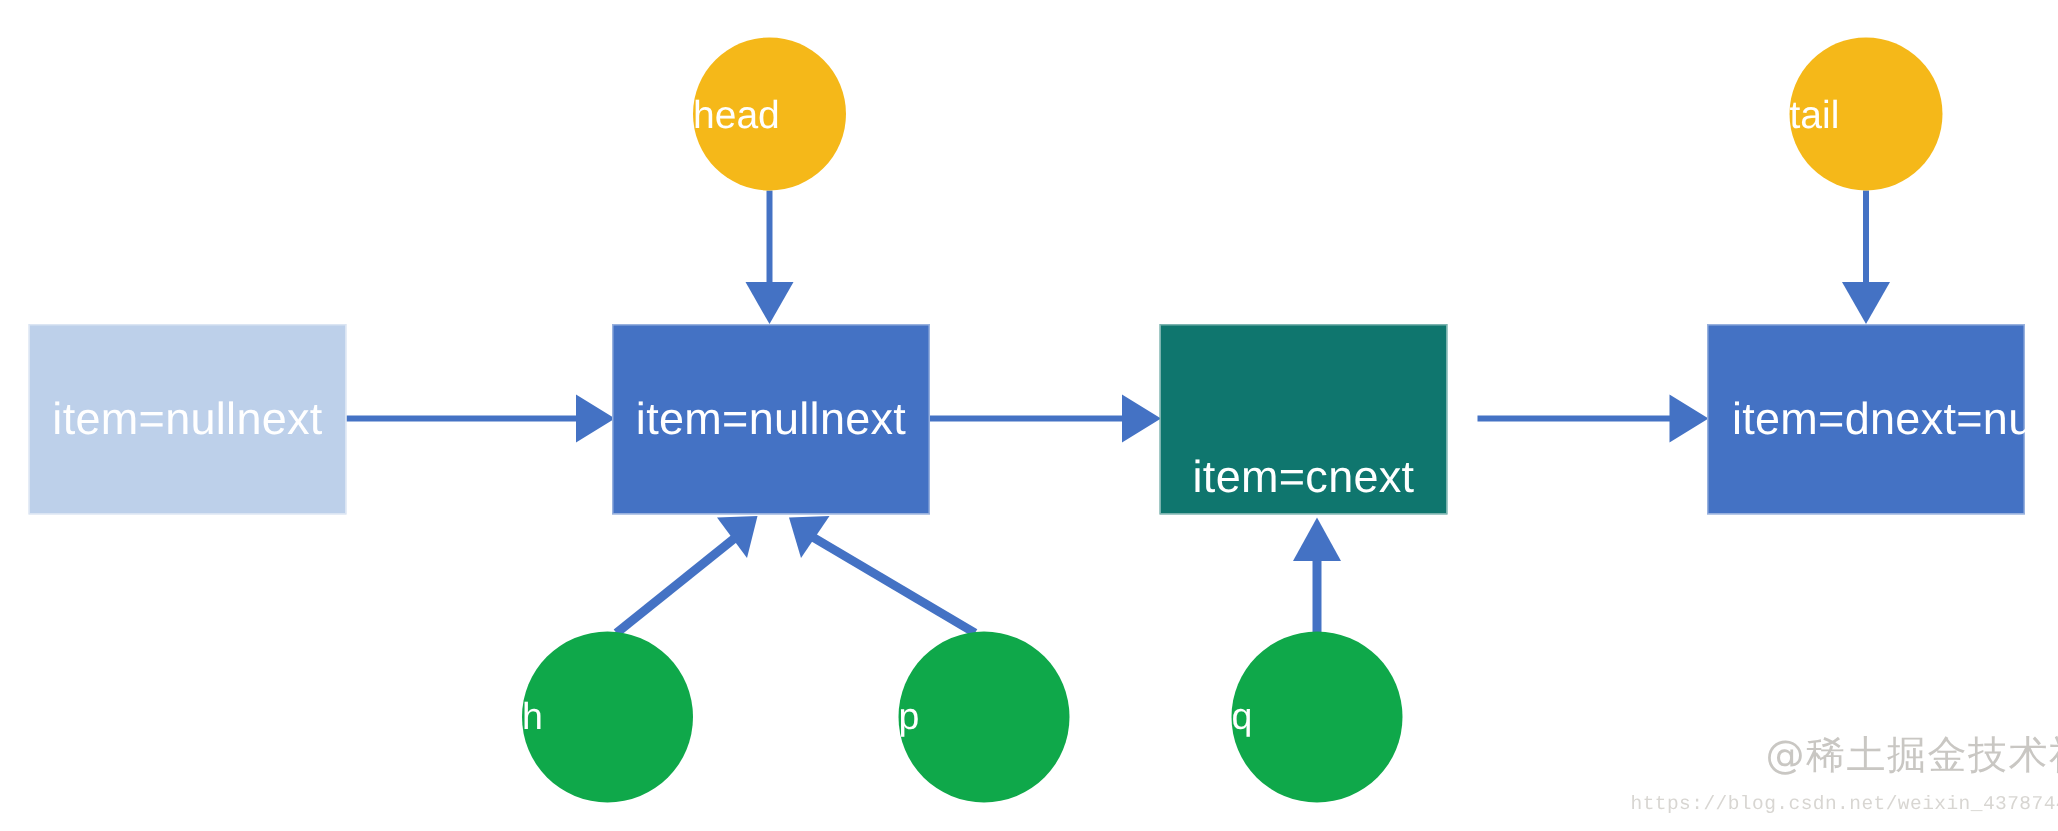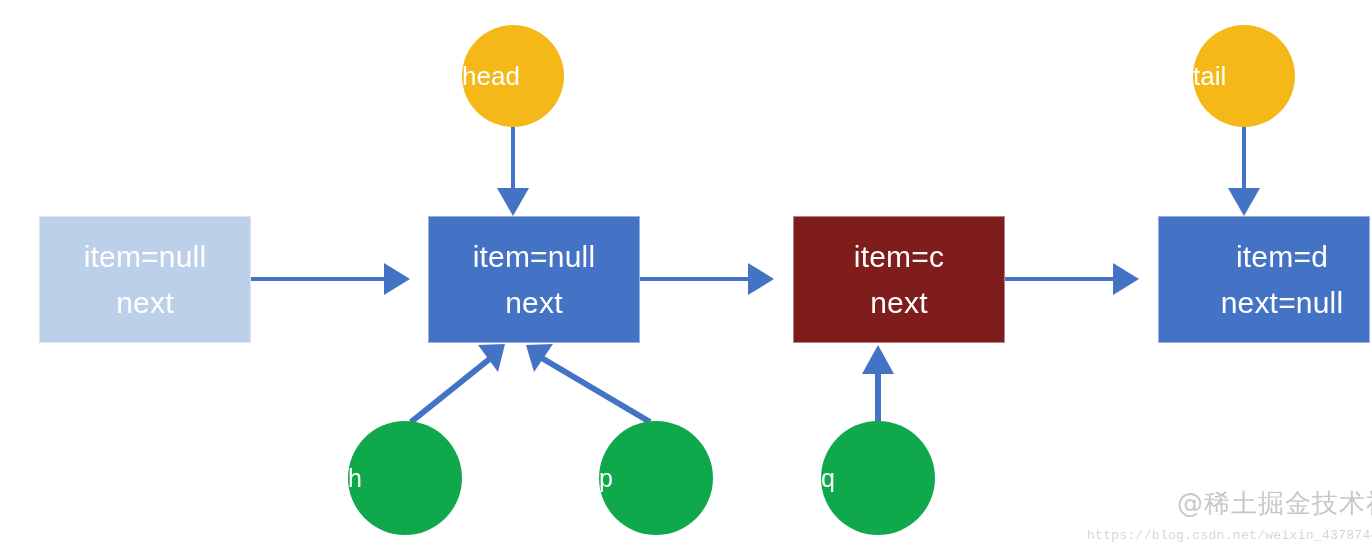--- a/index.html
+++ b/index.html
@@ -6,29 +6,28 @@
   html,body{margin:0;padding:0;background:#ffffff;}
   body{
     font-family:"Liberation Sans","DejaVu Sans",sans-serif;
     width:1372px;height:554px;overflow:hidden;position:relative;
   }
   #stage{position:relative;width:1372px;height:554px;background:#fff;}
   #edges{position:absolute;left:0;top:0;width:1372px;height:554px;pointer-events:none;}
 
   .node-box{
     position:absolute;
-    display:flex;flex-direction:column;
+    display:flex;
     align-items:center;justify-content:center;
     color:#ffffff;
     font-size:30px;
     line-height:1.52;
     letter-spacing:.2px;
     box-sizing:border-box;
     border:1px solid rgba(255,255,255,.45);
-    margin-left:20px;
   }
   .node-box .ln{display:block;white-space:nowrap;}
 
   .circle{
     position:absolute;
     border-radius:50%;
     display:flex;align-items:center;justify-content:flex-start;
     color:#ffffff;
     font-size:26px;
     line-height:1;
@@ -106,21 +105,21 @@
   <div class="node-box" id="node-0" style="left: 19px; top: 216px; width: 212px; height: 127px; background: rgb(189, 208, 234);">
     <span class="ln">item=null</span>
     <span class="ln">next</span>
   </div>
 
   <div class="node-box" id="node-1" style="left: 408px; top: 216px; width: 212px; height: 127px; background: rgb(68, 114, 196);">
     <span class="ln">item=null</span>
     <span class="ln">next</span>
   </div>
 
-  <div class="node-box" id="node-2" style="left: 773px; top: 216px; width: 212px; height: 127px; background: #7f1d1d;">
+  <div class="node-box" id="node-2" style="left: 773px; top: 216px; width: 192px; height: 127px; background: #0f766e; align-items: flex-end;">
     <span class="ln">item=c</span>
     <span class="ln">next</span>
   </div>
 
   <div class="node-box" id="node-3" style="left: 1138px; top: 216px; width: 212px; height: 127px; background: rgb(68, 114, 196); padding-left: 36px;">
     <span class="ln">item=d</span>
     <span class="ln">next=null</span>
   </div>
 
   <div class="circle" id="ptr-head" style="left: 462px; top: 25px; width: 102px; height: 102px; background: rgb(245, 184, 25);">

